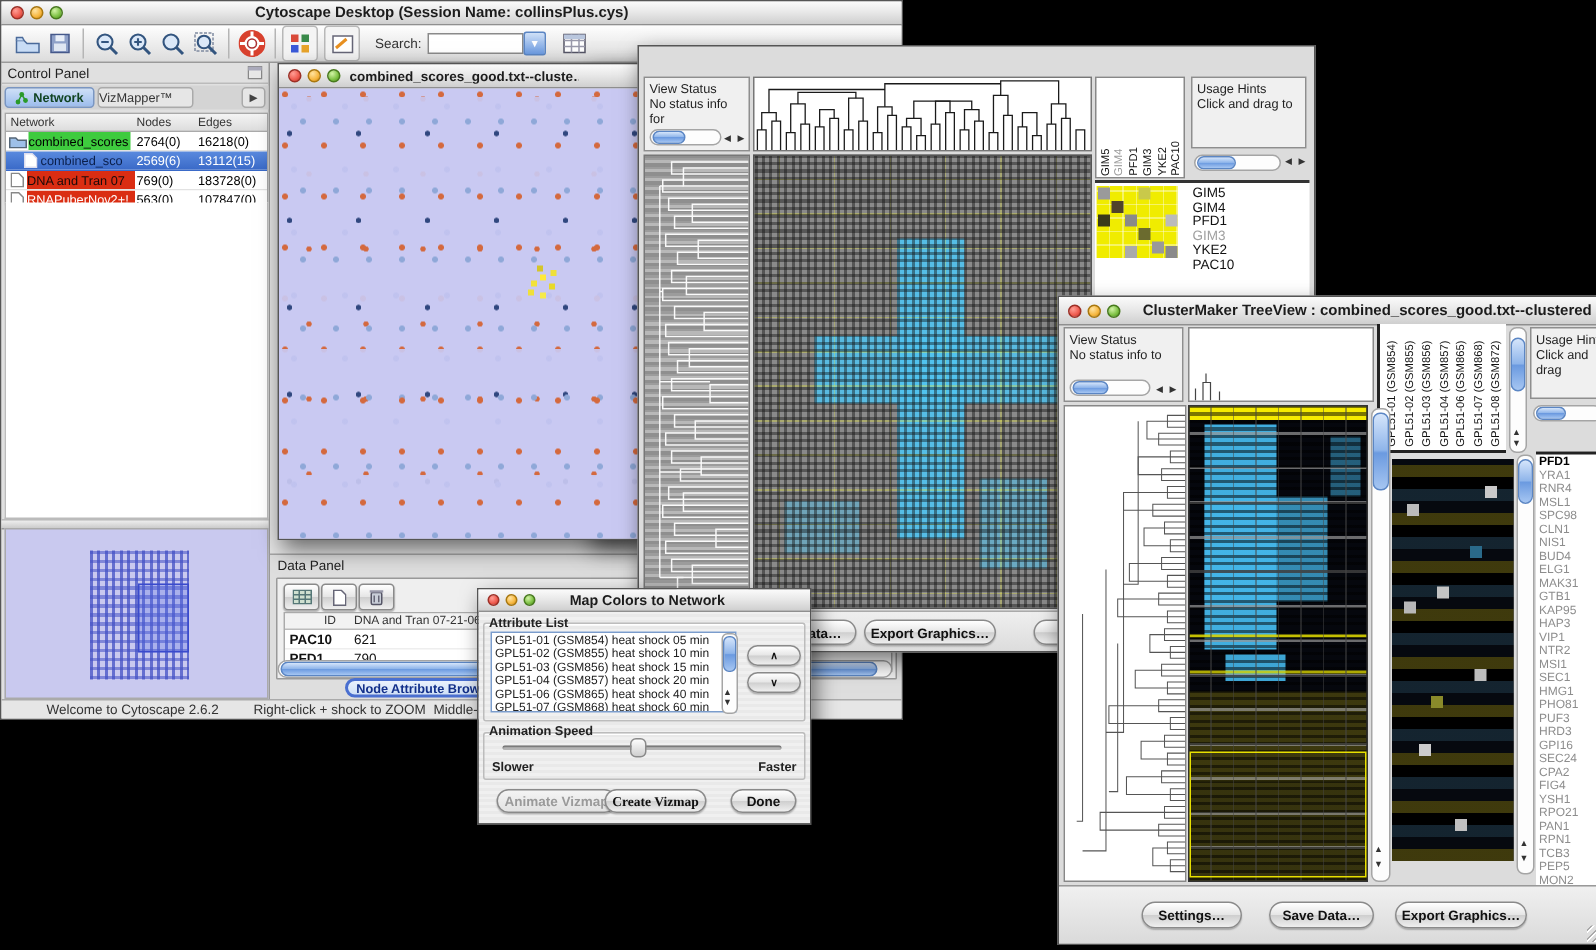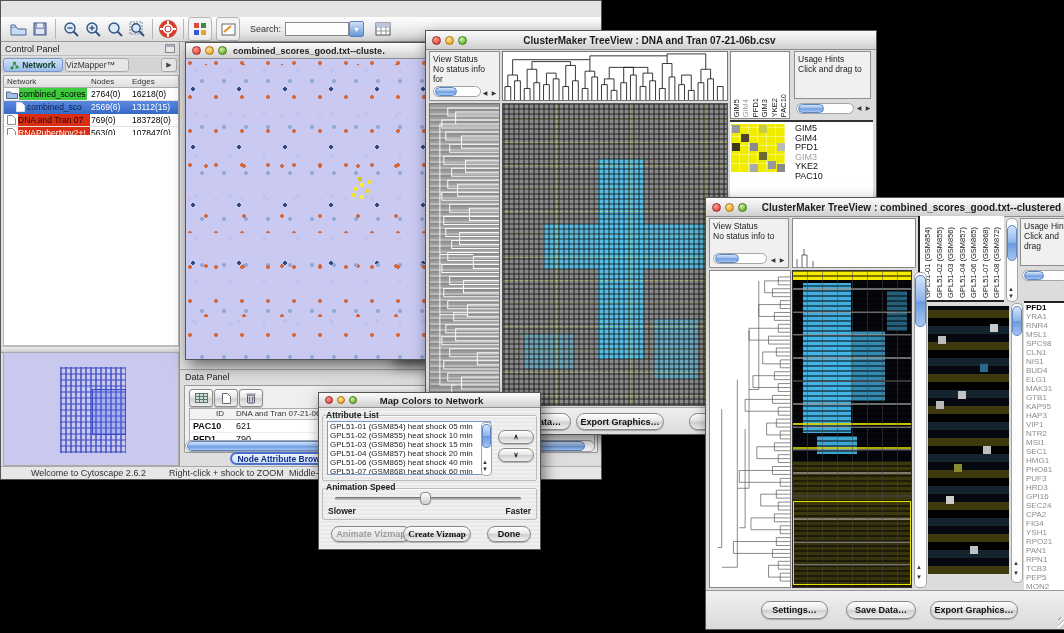--- a/index.html
+++ b/index.html
@@ -49,20 +49,29 @@
   .grip{position:absolute;right:1px;bottom:1px;width:11px;height:11px;
         background:repeating-linear-gradient(135deg,transparent 0 2px,#aaa 2px 3px,#fff 3px 4px);}
   svg{display:block;}
 </style>
 </head>
 <body>
 
 <div id="stage" data-name="desktop">
 
   <div class="win" id="mainwin" style="left:0;top:0;width:600px;height:478px;" data-name="cytoscape-main-window">
+    <div class="tbar" style="height:15px;" data-name="main-title-bar">
+      <div class="dots" data-name="window-controls">
+        <span class="dot r" data-name="close-button"></span>
+        <span class="dot y" data-name="minimize-button"></span>
+        <span class="dot g" data-name="zoom-button"></span>
+      </div>
+      <span class="title" data-name="main-window-title">Cytoscape Desktop (Session Name: collinsPlus.cys)</span>
+      <span style="width:60px;" data-name="title-spacer"></span>
+    </div>
 
     <div class="a" style="left:0;top:16px;width:100%;height:25px;background:linear-gradient(#fefefe,#dcdcdc);border-bottom:1px solid #9a9a9a;display:flex;align-items:center;padding-left:6px;box-sizing:border-box;" data-name="main-toolbar">
       <span class="tico" data-name="open-session-button">
         <svg width="17" height="13" data-name="open-folder-icon">
             <path d="M1,4 h5 l2,2 h8 v6 h-15 z" fill="#c8dcf5" stroke="#4a6a9a"></path>
             <path d="M1,4 v-2 h4 l1,2" fill="#c8dcf5" stroke="#4a6a9a"></path>
           </svg>
       </span>
       <span class="tico" data-name="save-session-button">
         <svg width="14" height="14" data-name="floppy-disk-icon">
@@ -302,29 +311,20 @@
         radial-gradient(circle 2px at 10px 12px, #5b79c9 0 1.8px, transparent 2.2px),
         radial-gradient(circle 2px at 16px 22px, #8fa8d8 0 1.8px, transparent 2.2px),
         radial-gradient(circle 1.8px at 7px 30px, #30477f 0 1.6px, transparent 2px),
         radial-gradient(circle 1.8px at 20px 7px, #d4693e 0 1.6px, transparent 2px);
         background-size:100% 100%,26px 34px,34px 42px,22px 46px,46px 58px,38px 50px;" data-name="network-canvas">
       <b class="a" style="left:168px;top:128px;width:4px;height:4px;background:#f2e23a;box-shadow:6px -4px #ffe93a,12px 2px #e8d92a,6px 8px #f6ea4a,-2px 6px #efe03a,4px -10px #d4c52a,13px -7px #efe03a;" data-name="highlighted-yellow-cluster"></b>
     </div>
   </div>
 
   <div class="win" id="tv1" style="left:425px;top:30px;width:450px;height:403px;background:#dcdcdc;" data-name="treeview1-window">
-    <div class="tbar" style="height:18px;" data-name="treeview1-title-bar">
-      <div class="dots" data-name="window-controls">
-        <span class="dot r" data-name="close-button"></span>
-        <span class="dot y" data-name="minimize-button"></span>
-        <span class="dot g" data-name="zoom-button"></span>
-      </div>
-      <span class="title" data-name="treeview1-title">ClusterMaker TreeView : DNA and Tran 07-21-06b.csv</span>
-      <span style="width:50px;" data-name="title-spacer"></span>
-    </div>
 
     <div class="statuspanel" style="left:3px;top:20px;width:71px;height:50px;" data-name="view-status-panel">
       <div data-name="view-status-title">View Status</div>
       <div data-name="view-status-text">No status info for</div>
       <div class="strack" style="left:3px;bottom:3px;width:46px;height:9px;" data-name="status-scrollbar">
         <span class="sthumb" style="left:1px;top:0;width:20px;height:7px;" data-name="scroll-thumb"></span>
       </div>
       <span class="sarr" style="right:10px;bottom:4px;" data-name="scroll-left-arrow">◀</span>
       <span class="sarr" style="right:1px;bottom:4px;" data-name="scroll-right-arrow">▶</span>
     </div>

